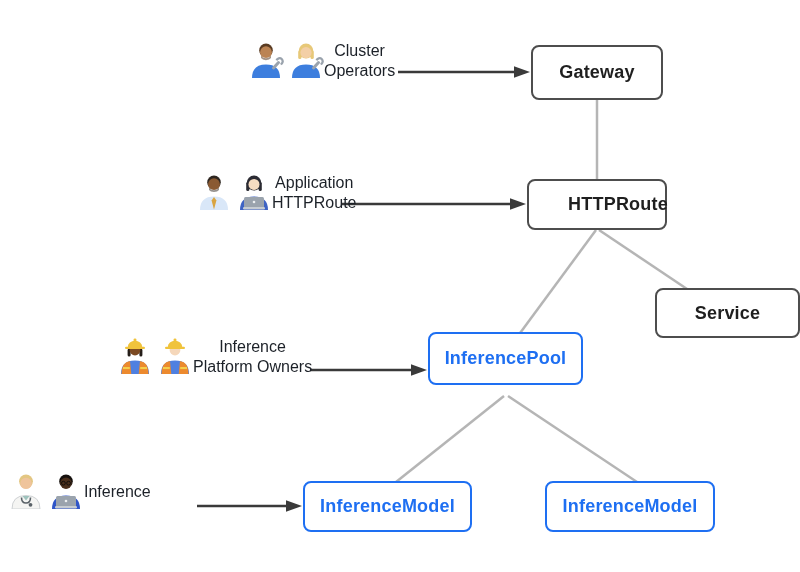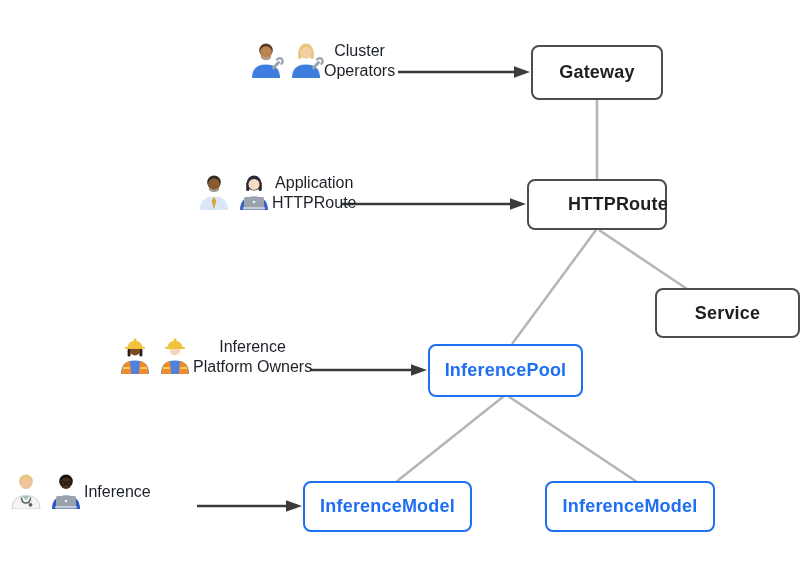--- a/index.html
+++ b/index.html
@@ -58,21 +58,21 @@
 
   <div class="node" style="left:531px;top:45px;width:132px;height:55px;">
     <span>Gateway</span>
   </div>
   <div class="node" style="left:527px;top:179px;width:140px;height:51px;padding-left:42px;">
     <span>HTTPRoute</span>
   </div>
   <div class="node" style="left:612px;top:288px;width:145px;height:50px;margin-left:43px;">
     <span>Service</span>
   </div>
-  <div class="node blue" style="left:428px;top:344px;width:155px;height:53px;">
+  <div class="node blue" style="left:428px;top:332px;width:155px;height:53px;">
     <span>InferencePool</span>
   </div>
   <div class="node blue" style="left:303px;top:481px;width:169px;height:51px;">
     <span>InferenceModel</span>
   </div>
   <div class="node blue" style="left:545px;top:481px;width:170px;height:51px;">
     <span>InferenceModel</span>
   </div>
 
   <div class="persona" style="left:248px;top:34px;width:170px;">

